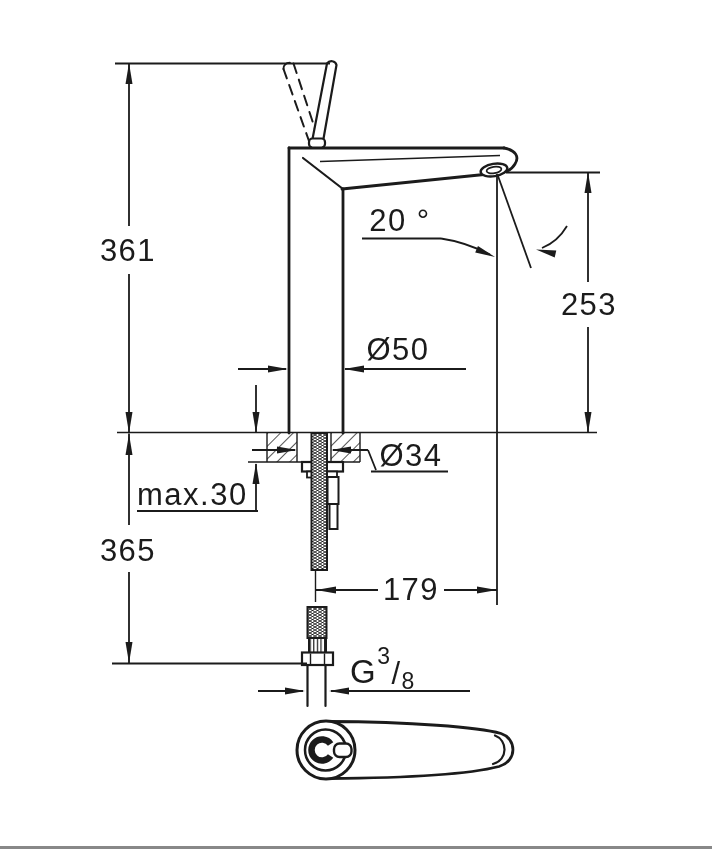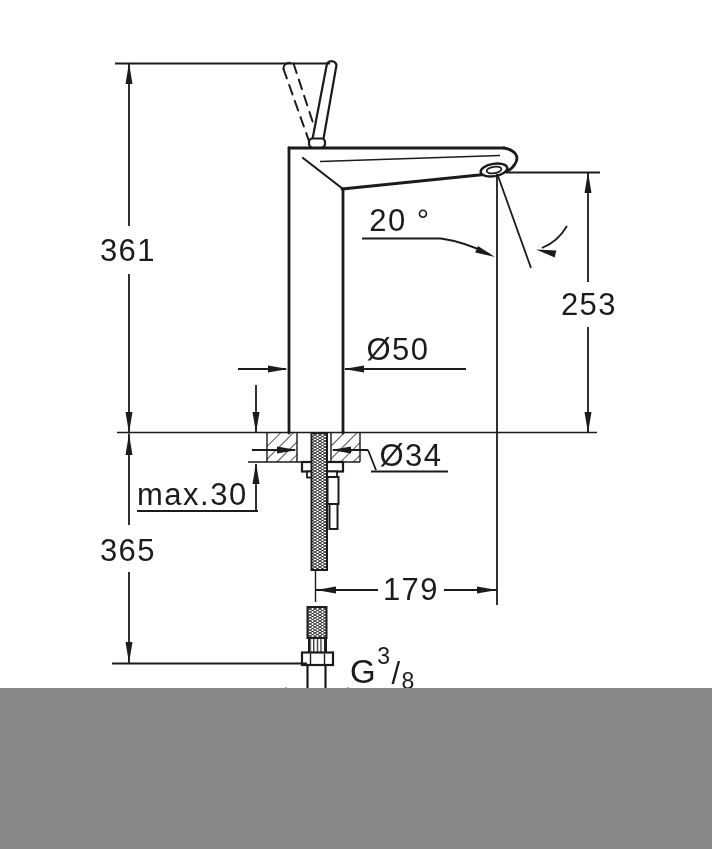--- a/index.html
+++ b/index.html
@@ -1,18 +1,18 @@
 <!DOCTYPE html>
 <html style="--line: #1b1b1b; --bg: #ffffff;"><head>
 <meta charset="utf-8">
 <style>
   :root { --line: #1b1b1b; --bg: #ffffff; }
   html,body { margin:0; padding:0; background:#888; }
   .stage {
-    width:712px; height:688px; background:var(--bg); position:relative;
+    width:712px; height:846px; background:var(--bg); position:relative;
     font-family:"Liberation Sans", sans-serif; overflow:hidden;
   }
   svg { display:block; }
   .ol  { stroke:var(--line); fill:none; stroke-width:2.8; stroke-linecap:round; stroke-linejoin:round; }
   .ol2 { stroke:var(--line); fill:none; stroke-width:2.2; stroke-linecap:round; stroke-linejoin:round; }
   .thin{ stroke:var(--line); fill:none; stroke-width:1.4; }
   .dim { stroke:var(--line); fill:none; stroke-width:1.8; }
   .dash{ stroke:var(--line); fill:none; stroke-width:2; stroke-dasharray:10 7; stroke-linecap:round; }
   .wfill { fill:#ffffff; }
   .ah  { fill:var(--line); stroke:none; }

